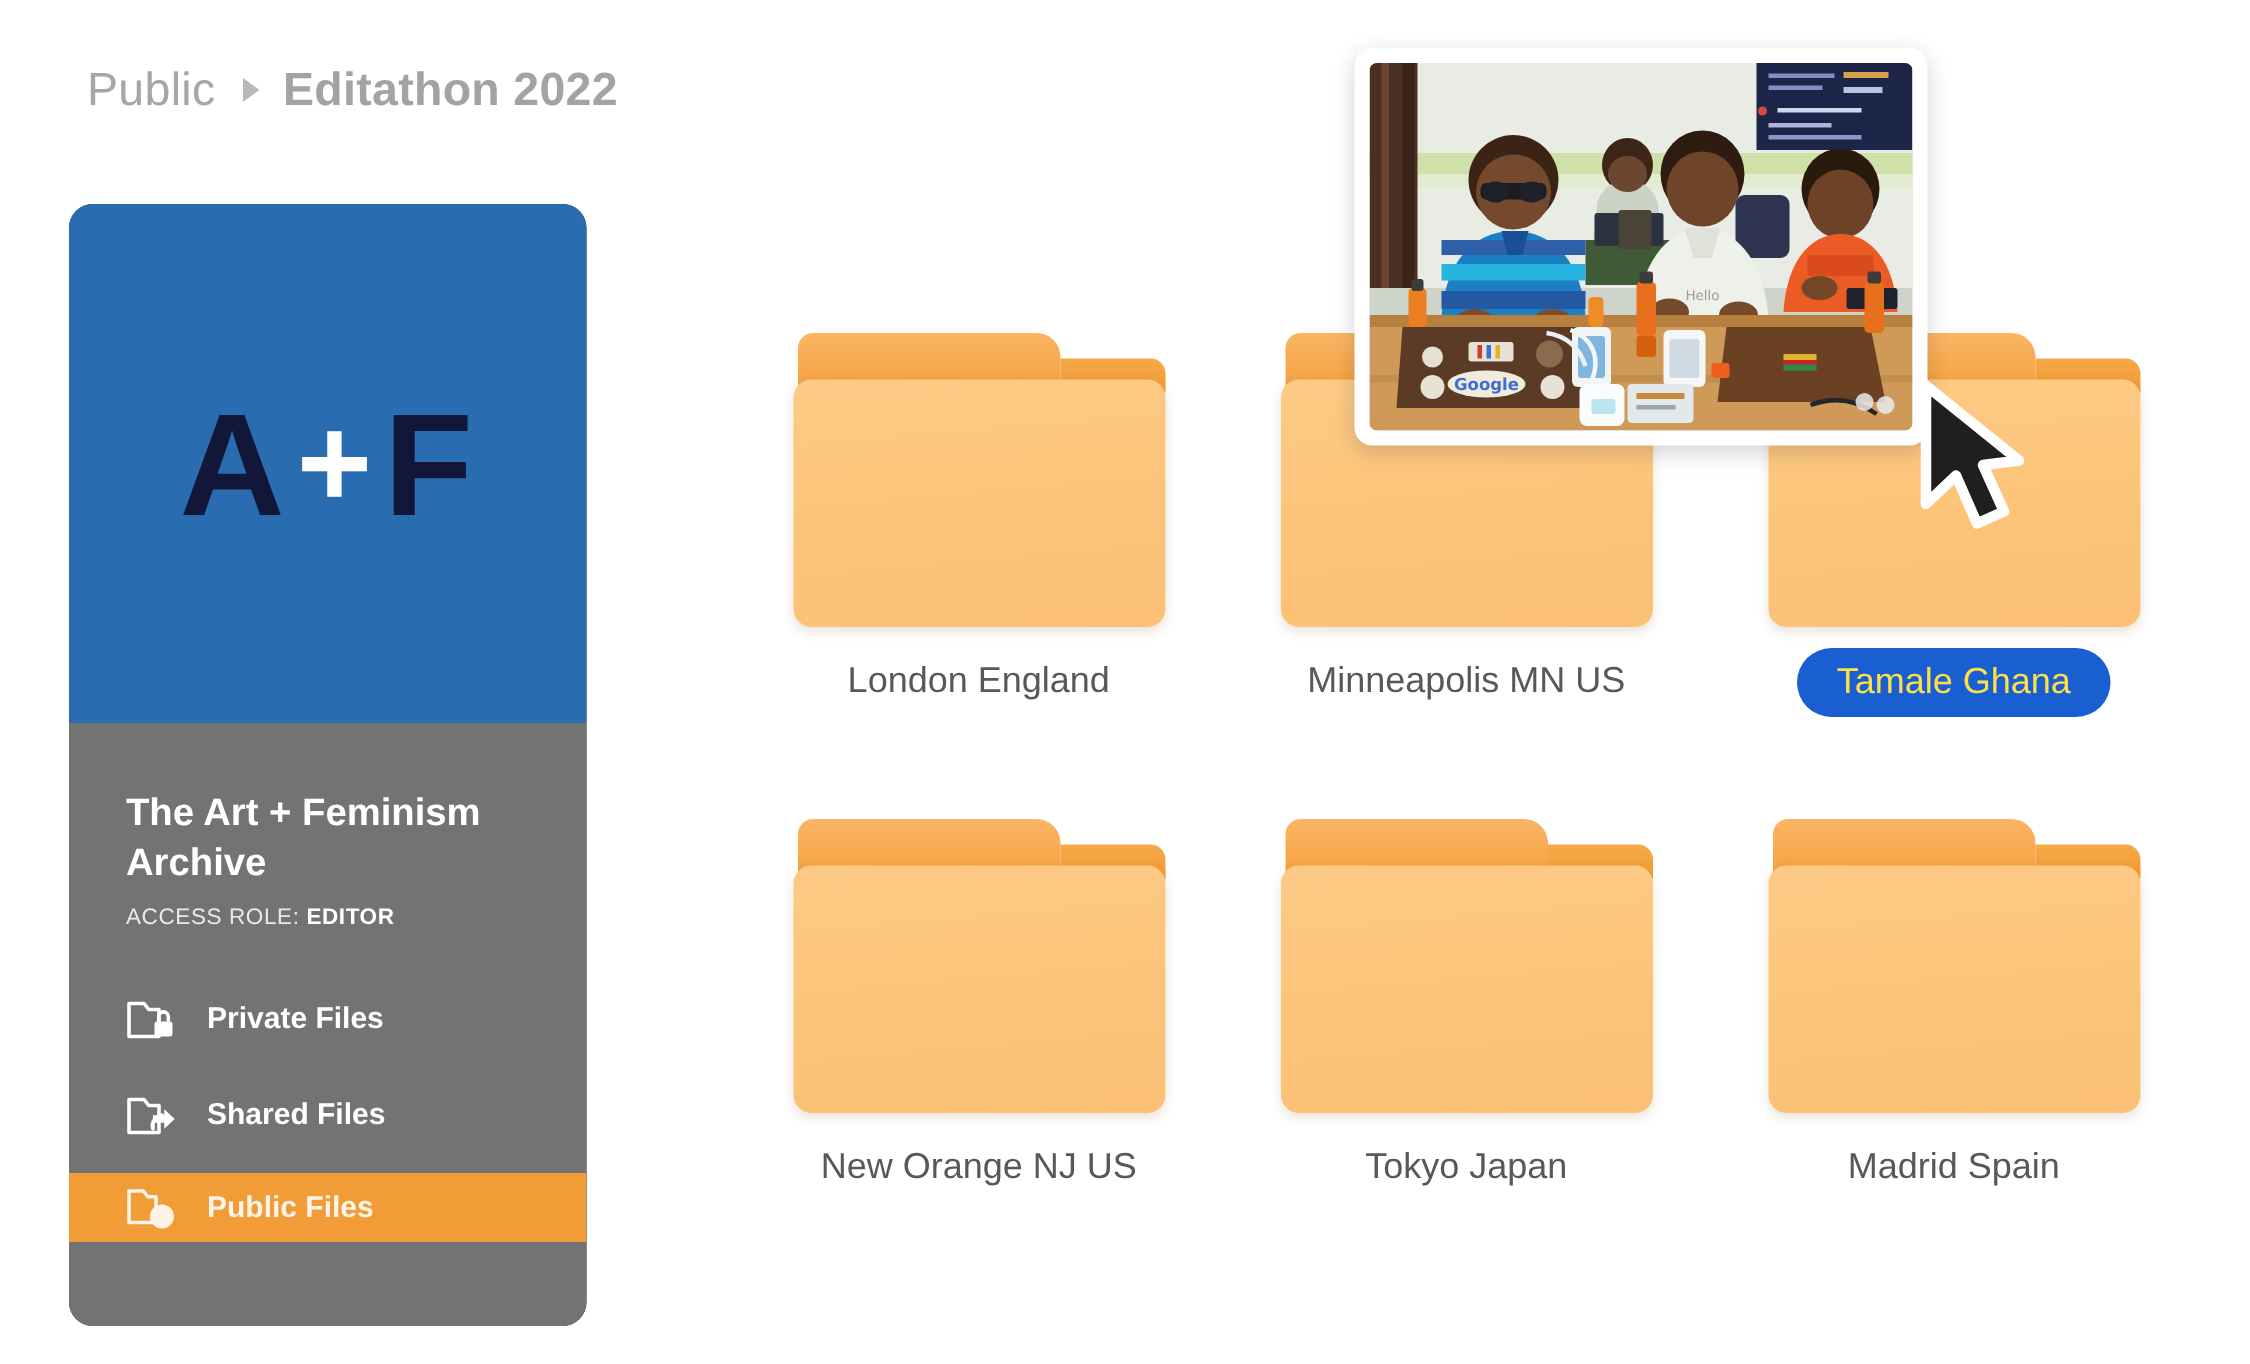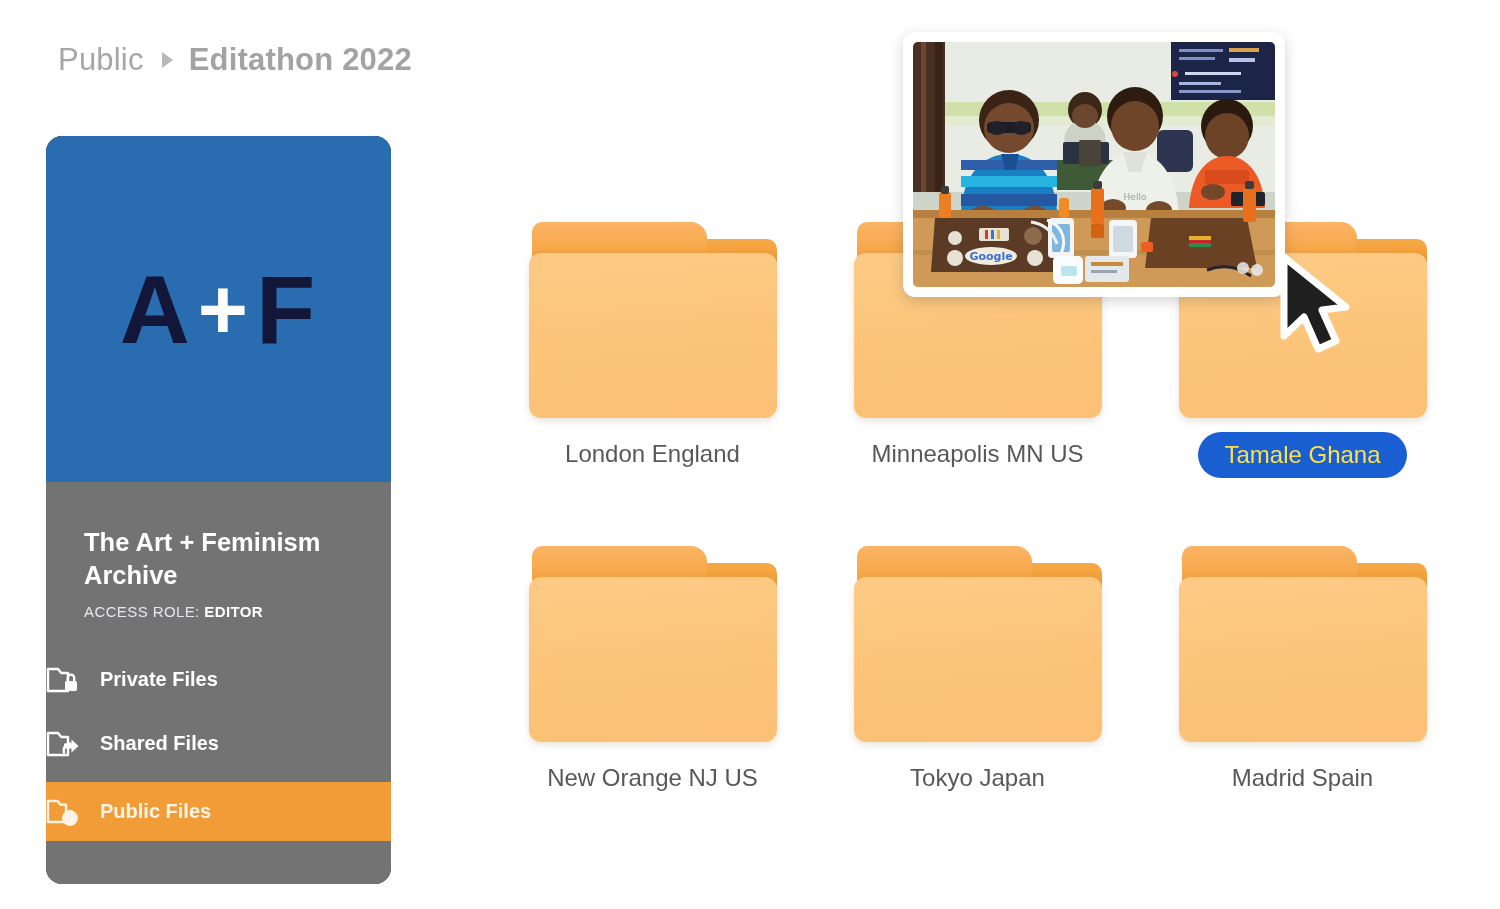--- a/index.html
+++ b/index.html
@@ -104,38 +104,39 @@
   #access-role .role-label { font-weight: normal; }
   #access-role .role-value { font-weight: bold; color: #ffffff; }
 
   #nav {
     margin-top: 34px;
   }
   .nav-item {
     display: flex;
     align-items: center;
     height: 50px;
+    padding-left: 38px;
     box-sizing: border-box;
     color: #ffffff;
     font-weight: bold;
     font-size: 20px;
     margin-bottom: 14px;
   }
   .nav-item:last-child { margin-bottom: 0; }
   .nav-item .nav-icon {
     width: 34px;
     height: 30px;
     margin-right: 20px;
     flex: none;
     display: block;
   }
   .nav-item.active {
     background: #f29c38;
     color: #fdf4e8;
-    height: 59px;
+    height: 46px;
   }
   .nav-item.active .nav-icon path,
   .nav-item.active .nav-icon circle { stroke: #fdf3e6; }
   .nav-item.active .nav-icon .fill { fill: #fdf3e6; }
 
   
   #grid {
     position: absolute;
     left: 490px;
     top: 222px;

